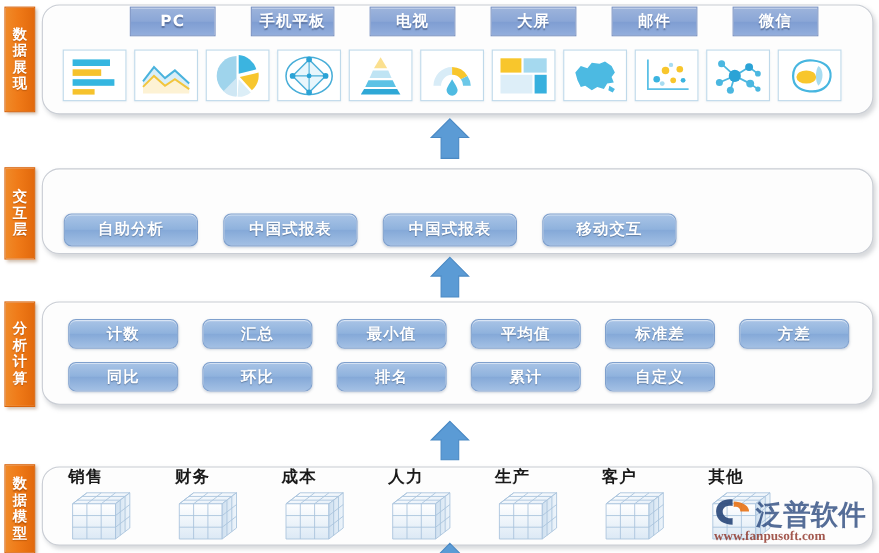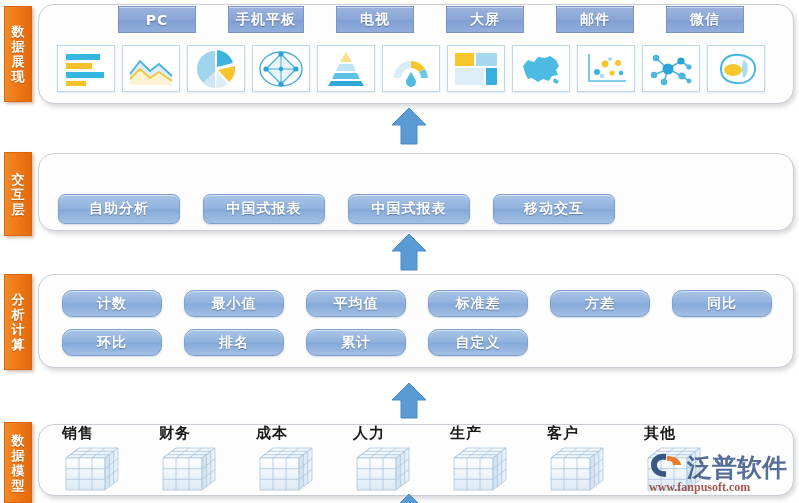--- a/index.html
+++ b/index.html
@@ -130,21 +130,20 @@
     position: absolute;
     top: 290px;
     left: 62px;
     display: grid;
     grid-template-columns: repeat(6, 100px);
     grid-auto-rows: 27px;
     gap: 12px 22px;
   }
   .calc-grid .pill {
     font-size: 14px;
-    border-radius: 10px;
   }
 
   
   .cube-row {
     position: absolute;
     top: 424px;
     left: 62px;
     display: flex;
     gap: 0;
   }
@@ -382,20 +381,21 @@
     <span>分</span>
     <span>析</span>
     <span>计</span>
     <span>算</span>
   </div>
 
 <div class="panel" style="left:38px; top:274px; width:756px; height:94px;"></div>
 
 <div class="calc-grid" id="calc-grid">
     <div class="pill">计数</div>
+    <div class="pill">汇总</div>
     <div class="pill">最小值</div>
     <div class="pill">平均值</div>
     <div class="pill">标准差</div>
     <div class="pill">方差</div>
     <div class="pill">同比</div>
     <div class="pill">环比</div>
     <div class="pill">排名</div>
     <div class="pill">累计</div>
     <div class="pill">自定义</div>
   </div>

